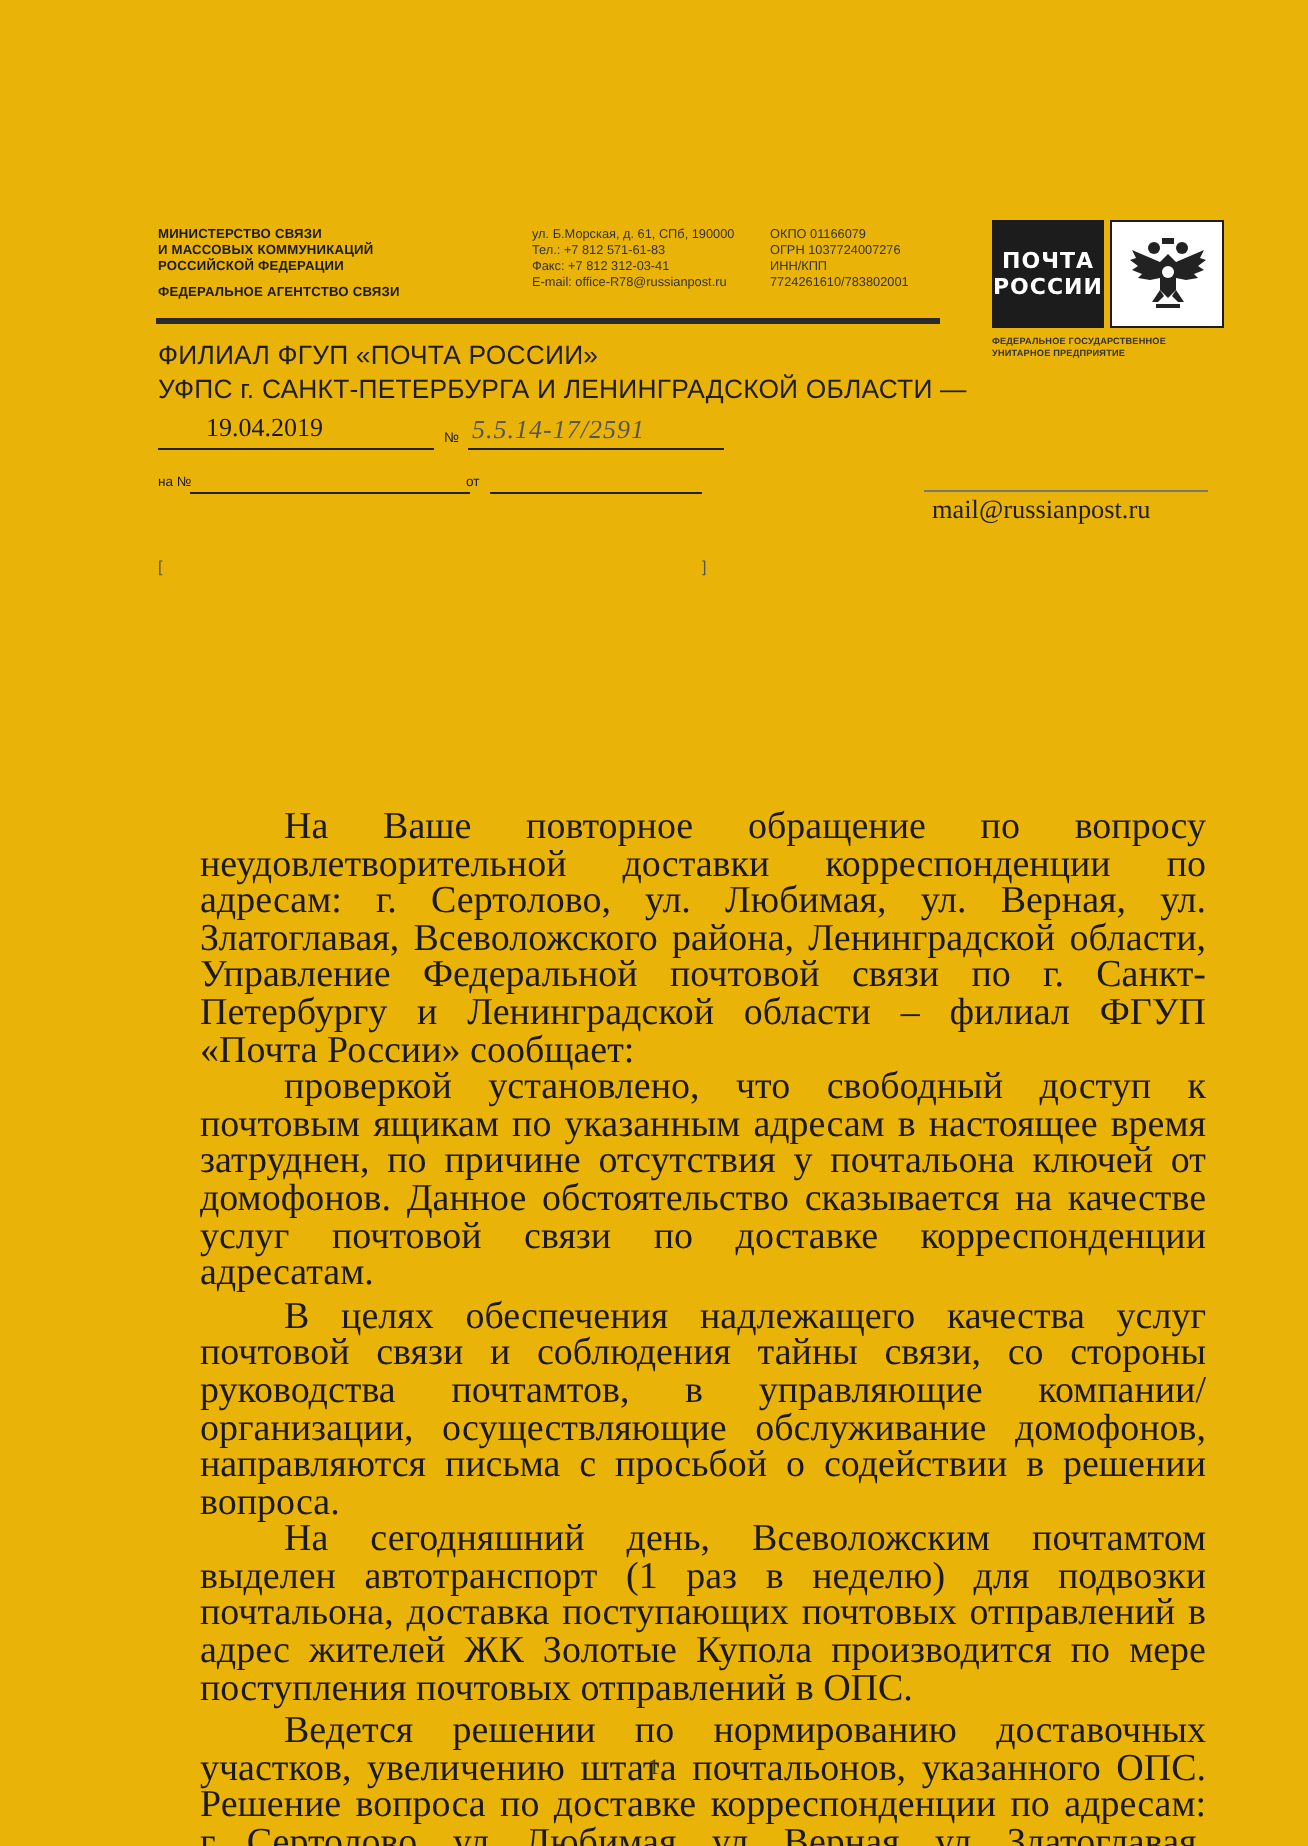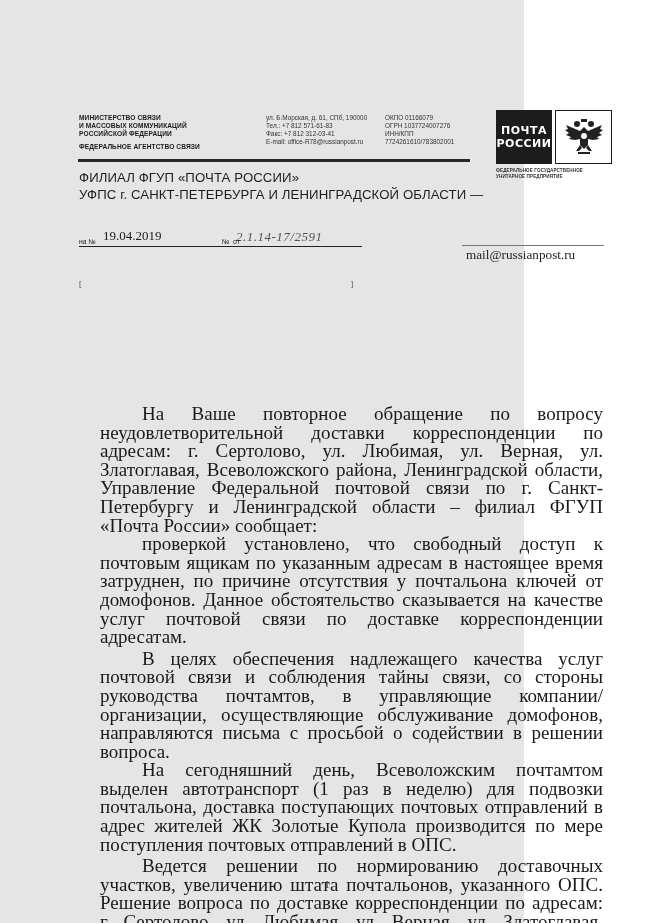--- a/index.html
+++ b/index.html
@@ -1,17 +1,17 @@
 <!DOCTYPE html>
 <html><head>
   <meta charset="utf-8">
   <style>
     html, body { margin: 0; padding: 0; background: #ffffff; }
     body { width: 654px; height: 923px; position: relative; overflow: hidden; color: #1a1a1a; }
-    .page { position: absolute; left: 0; top: 0; width: 524px; height: 923px; background: #e5e5e5; text-decoration: underline; }
+    .page { position: absolute; left: 0; top: 0; width: 654px; height: 923px; background: #eab308; text-decoration: underline; }
 
     .sans { font-family: "Liberation Sans", sans-serif; }
     .serif { font-family: "Liberation Serif", serif; }
 
     .org-block { position: absolute; left: 79px; top: 114px; width: 170px; font-size: 6.6px; font-weight: bold; line-height: 8px; letter-spacing: 0.1px; }
     .org-block .line { display: block; }
     .org-block .agency { display: block; margin-top: 5px; }
 
     .contacts { position: absolute; left: 266px; top: 114px; width: 140px; font-size: 6.4px; line-height: 8px; color: #333; }
     .contacts .line { display: block; white-space: nowrap; }
@@ -23,21 +23,21 @@
 
     .logo-wrap { position: absolute; left: 496px; top: 110px; width: 120px; height: 75px; }
     .logo-dark { position: absolute; left: 0; top: 0; width: 56px; height: 54px; background: #1c1c1c; color: #fff; display: flex; flex-direction: column; justify-content: center; align-items: center; font-family: "DejaVu Sans", sans-serif; font-weight: bold; font-size: 11px; line-height: 13px; letter-spacing: 0.5px; }
     .logo-eagle { position: absolute; left: 59px; top: 0; width: 55px; height: 52px; border: 1.5px solid #1c1c1c; background: #fff; display: flex; align-items: center; justify-content: center; }
     .logo-caption { position: absolute; left: 0; top: 58px; width: 125px; font-size: 4.6px; font-weight: bold; line-height: 6px; color: #333; letter-spacing: 0.1px; }
     .logo-caption .line { display: block; white-space: nowrap; }
 
     .branch-title { position: absolute; left: 79px; top: 169px; width: 420px; font-size: 13.2px; line-height: 17px; color: #1e1e1e; letter-spacing: 0.1px; }
     .branch-title .line { display: block; white-space: nowrap; }
 
-    .date-row { position: absolute; left: 79px; top: 206px; width: 300px; height: 22px; margin-top: 22px; }
+    .date-row { position: absolute; left: 79px; top: 206px; width: 300px; height: 22px; }
     .date-value { position: absolute; left: 24px; top: 0; font-size: 13px; }
     .date-line { position: absolute; left: 0; top: 18px; width: 138px; height: 1px; background: #222; }
     .num-label { position: absolute; left: 143px; top: 10px; font-size: 7px; }
     .num-value { position: absolute; left: 157px; top: 1px; font-family: "Liberation Serif", serif; font-style: italic; font-size: 13px; color: #555; letter-spacing: 0.5px; }
     .num-line { position: absolute; left: 155px; top: 18px; width: 128px; height: 1px; background: #222; }
 
     .ref-row { position: absolute; left: 79px; top: 238px; width: 300px; height: 14px; }
     .ref-label { position: absolute; left: 0; top: 0; font-size: 6.8px; }
     .ref-line-1 { position: absolute; left: 16px; top: 8px; width: 140px; height: 1px; background: #222; }
     .from-label { position: absolute; left: 154px; top: 0; font-size: 6.8px; }
@@ -112,21 +112,21 @@
 
   <div class="branch-title sans">
     <span class="line">ФИЛИАЛ ФГУП «ПОЧТА РОССИИ»</span>
     <span class="line">УФПС г. САНКТ-ПЕТЕРБУРГА И ЛЕНИНГРАДСКОЙ ОБЛАСТИ —</span>
   </div>
 
   <div class="date-row">
     <span class="date-value serif">19.04.2019</span>
     <div class="date-line"></div>
     <span class="num-label sans">№</span>
-    <span class="num-value">2.1.14-17/2591</span>
+    <span class="num-value">5.5.14-17/2591</span>
     <div class="num-line"></div>
   </div>
 
   <div class="ref-row sans">
     <span class="ref-label">на №</span>
     <div class="ref-line-1"></div>
     <span class="from-label">от</span>
     <div class="ref-line-2"></div>
   </div>
 

